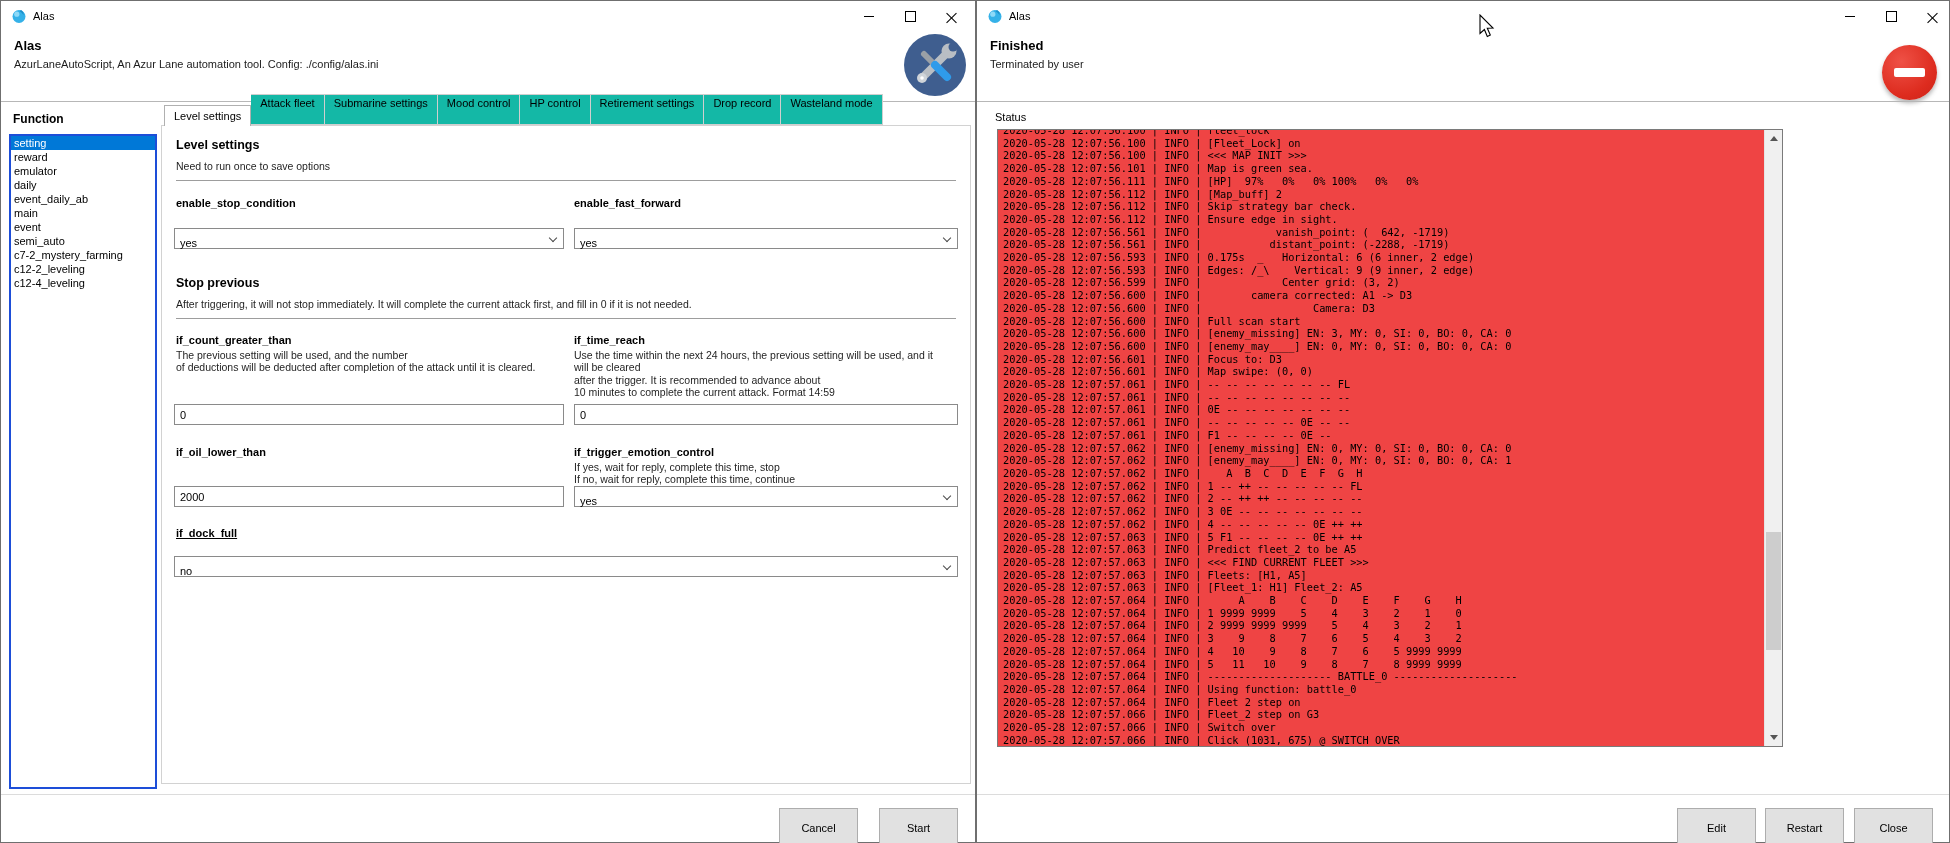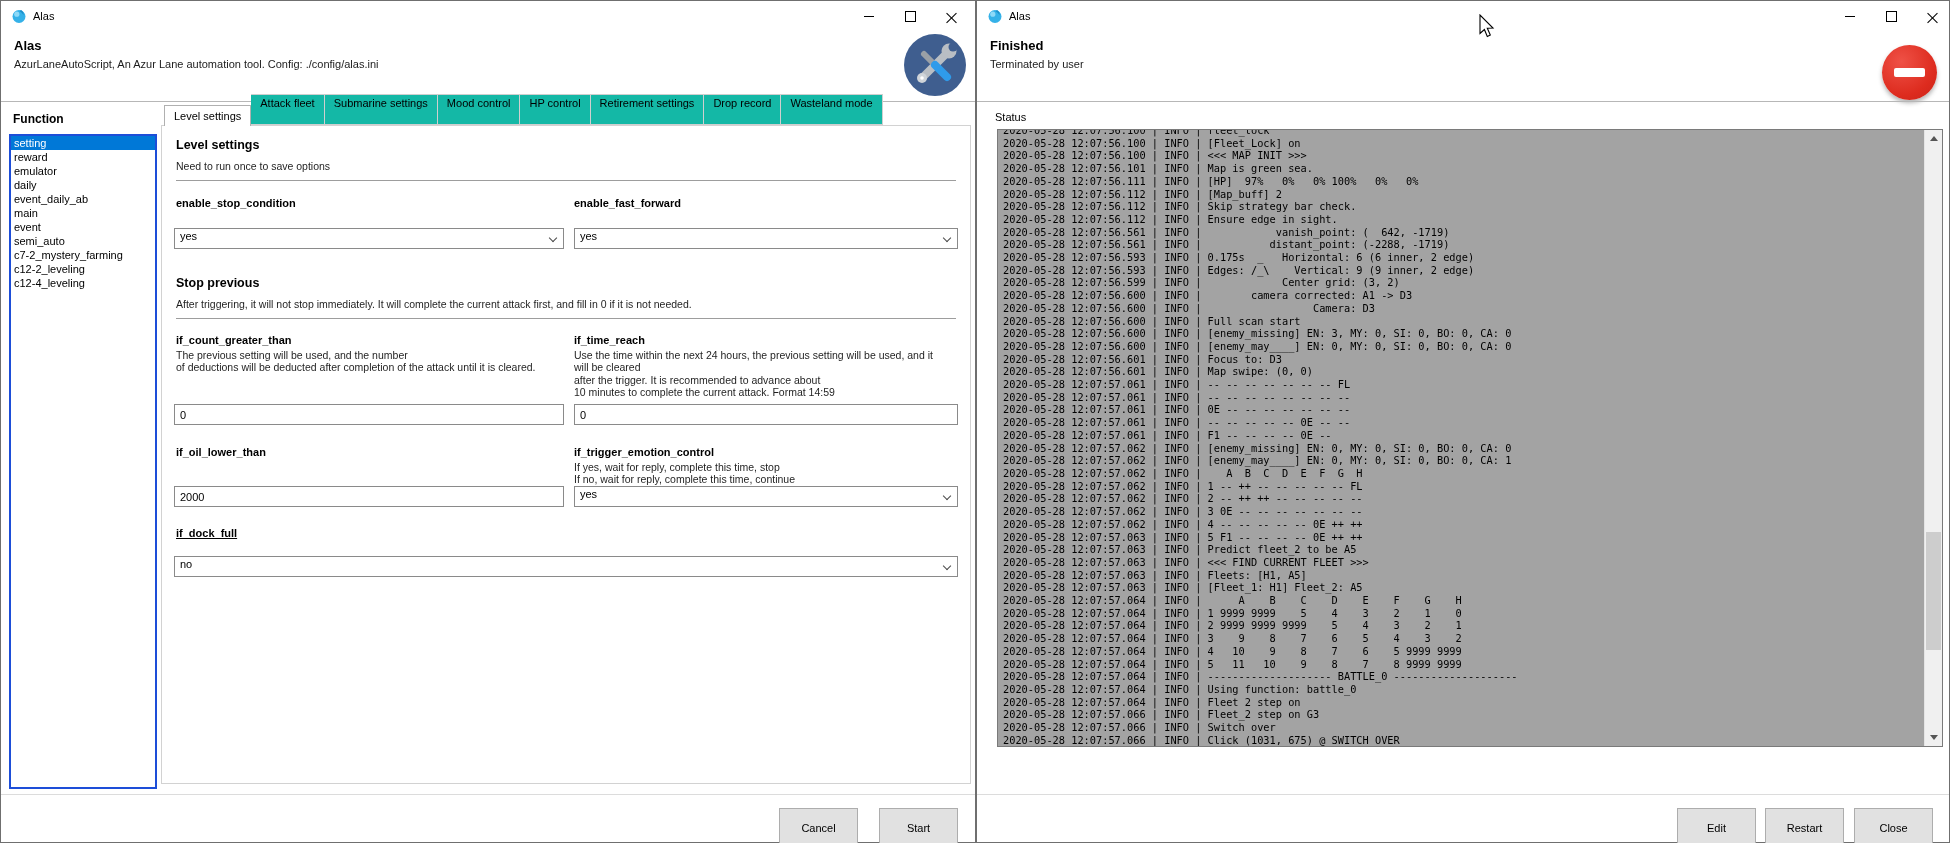--- a/index.html
+++ b/index.html
@@ -55,30 +55,30 @@
   .p-heading{position:absolute;left:14px;top:12px;font-size:12.5px;font-weight:bold;}
   .p-note{position:absolute;left:14px;top:34px;font-size:10.5px;color:#1f1f1f;}
   .p-hr{position:absolute;left:14px;right:14px;height:1px;background:#9d9d9d;}
   .hr1{top:54px;}  .hr2{top:192px;}
   .f-label{position:absolute;font-size:11px;font-weight:bold;white-space:nowrap;}
   .f-desc{position:absolute;font-size:10.5px;line-height:12.3px;color:#1f1f1f;white-space:pre-line;}
   .col1{left:14px;}  .col2{left:412px;}
   .text-input{position:absolute;height:21px;border:1px solid #8a8a8a;background:#fff;font-size:11px;font-family:"Liberation Sans","DejaVu Sans",sans-serif;padding:0 5px;outline:none;}
   .in1{left:12px;width:390px;}  .in2{left:412px;width:384px;}
   .dropdown{position:absolute;height:21px;border:1px solid #8a8a8a;background:#fff;font-size:11px;}
-  .dd-value{position:absolute;left:5px;top:1px;}
+  .dd-value{position:absolute;left:5px;top:8px;}
   .chev{position:absolute;right:7px;top:6px;width:6px;height:6px;border-left:1px solid #4a4a4a;border-bottom:1px solid #4a4a4a;transform:rotate(-45deg);}
 
   
   .foot-line{position:absolute;left:0;right:0;top:793px;height:1px;background:#dcdcdc;}
   .btn{position:absolute;top:807px;width:79px;height:40px;background:#e1e1e1;border:1px solid #adadad;font-size:11px;font-family:"Liberation Sans","DejaVu Sans",sans-serif;display:flex;align-items:center;justify-content:center;box-sizing:border-box;}
 
   
   .status-label{position:absolute;left:18px;top:110px;font-size:11px;}
-  .log-box{position:absolute;left:20px;top:128px;width:946px;height:618px;background:#a3a3a3;border:1px solid #7a7a7a;box-sizing:border-box;overflow:hidden;}
+  .log-box{position:absolute;left:20px;top:128px;width:786px;height:618px;background:#ef4444;border:1px solid #7a7a7a;box-sizing:border-box;overflow:hidden;}
   .log-pre{position:absolute;left:5px;top:-6px;margin:0;font-family:"DejaVu Sans Mono","Liberation Mono",monospace;font-size:10.3px;line-height:12.7px;white-space:pre;color:#000;}
   .scrollbar{position:absolute;right:0;top:0;width:17px;height:100%;background:#f0f0f0;border-left:1px solid #e4e4e4;}
   .sb-btn{position:absolute;left:0;width:17px;height:17px;display:flex;align-items:center;justify-content:center;}
   .sb-up{top:0;}  .sb-down{bottom:0;}
   .tri-up{width:0;height:0;border-left:4px solid transparent;border-right:4px solid transparent;border-bottom:5px solid #555;}
   .tri-down{width:0;height:0;border-left:4px solid transparent;border-right:4px solid transparent;border-top:5px solid #555;}
   .sb-thumb{position:absolute;left:1px;top:402px;width:15px;height:118px;background:#cdcdcd;}
 
   .cursor{position:absolute;left:1478px;top:14px;z-index:50;pointer-events:none;}
 </style>

